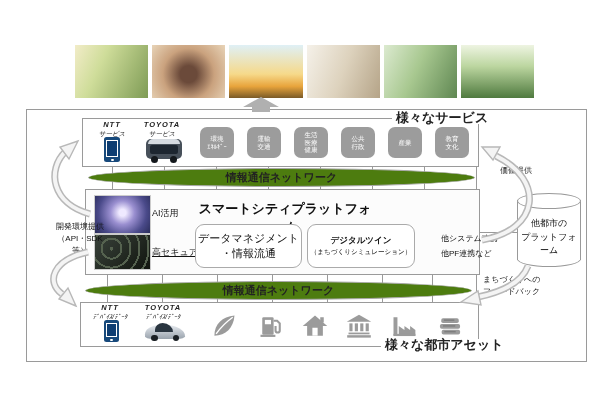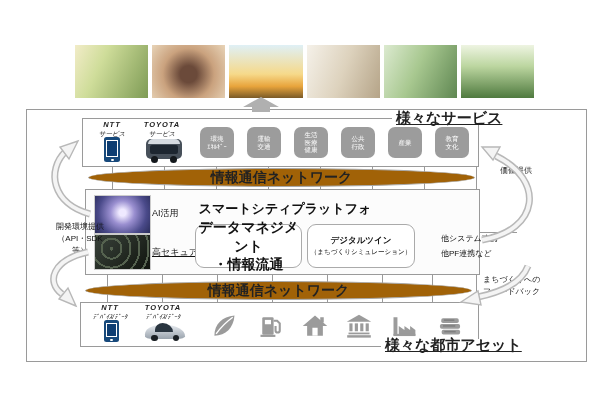--- a/index.html
+++ b/index.html
@@ -20,52 +20,52 @@
   .caption{left:178px;top:57px;width:172px;text-align:center;font-size:14.5px;font-weight:bold;
            color:#fff;letter-spacing:.5px;
            text-shadow:1px 1px 0 #bf6a2a,-1px 1px 0 #bf6a2a,1px -1px 0 #bf6a2a,-1px -1px 0 #bf6a2a,0 0 4px #a85a1e;}
 
   
   .outer{left:26px;top:109px;width:559px;height:251px;border:1.3px solid #9a9a9a;background:#fff;}
 
   
   .box{border:1px solid #9a9a9a;background:#fff;}
   .services-box{left:82px;top:118px;width:395px;height:47px;}
-  .on-border-label{background:#fff;padding:0 4px;font-size:15px;font-weight:bold;color:#222;line-height:12px;text-decoration:underline;}
+  .on-border-label{background:#fff;padding:0 4px;font-size:13px;font-weight:bold;color:#222;line-height:12px;}
   .svc-label{left:392px;top:112px;}
   .asset-label{left:381px;top:339px;}
 
   .duo{width:48px;text-align:center;line-height:1.15;font-style:italic;}
   .duo .nm{font-size:7.5px;font-weight:bold;letter-spacing:1px;color:#222;}
   .duo .rl{font-size:6.5px;color:#222;}
 
   .tile{top:127px;width:34px;height:31px;border-radius:7px;background:#9c9c9c;color:#fff;
         display:flex;align-items:center;justify-content:center;text-align:center;
         font-size:6.5px;line-height:1.2;white-space:pre-line;}
 
   
-  .band{width:385px;height:17px;background:#a16207;border:1px solid #a8a8a8;border-radius:50%;
-        text-align:center;font-size:14px;font-weight:bold;color:#222;line-height:17px;}
+  .band{width:385px;height:17px;background:#4d7c0f;border:1px solid #a8a8a8;border-radius:50%;
+        text-align:center;font-size:11px;font-weight:bold;color:#222;line-height:17px;}
   .band1{left:88px;top:168px;}
   .band2{left:85px;top:281px;}
   .vline{width:1px;background:#9a9a9a;}
 
   
   .platform{left:85px;top:189px;width:393px;height:84px;background:#fcfcfc;border:1px solid #9a9a9a;}
   .img{border:1px solid #ccc;}
   .ai-img{left:94px;top:195px;width:55px;height:37px;
           background:radial-gradient(circle at 50% 45%,#efe9ff 0 10%,#9a8fd0 35%,#4a4a8a 70%,#2a2d5a 100%);}
   .sec-img{left:94px;top:234px;width:55px;height:34px;
            background:repeating-radial-gradient(circle at 30% 40%,#55624f 0 2px,transparent 2px 9px),
                       linear-gradient(135deg,#39423a 0%,#11150f 100%);}
   .feat{font-size:9px;color:#111;}
   .pf-title{left:196px;top:200px;width:178px;text-align:center;font-size:13px;font-weight:bold;color:#111;}
   .module{top:224px;height:42px;border:1px solid #aaa;border-radius:9px;background:#fff;
           display:flex;flex-direction:column;align-items:center;justify-content:center;text-align:center;color:#111;}
-  .mod1{left:195px;width:105px;font-size:14px;font-weight:bold;line-height:1.35;}
+  .mod1{left:195px;width:105px;font-size:11px;font-weight:normal;line-height:1.35;}
   .mod2{left:307px;width:106px;}
   .mod2 .m-main{font-size:8.5px;font-weight:bold;}
   .mod2 .m-sub{font-size:6.6px;margin-top:1px;}
   .side-note{left:416px;top:231px;width:60px;font-size:8px;line-height:1.9;color:#111;margin-left:25px;}
 
   
   .assets-box{left:80px;top:302px;width:397px;height:43px;}
   .asset-icon{top:312px;width:28px;height:28px;}
   .asset-icon svg{width:28px;height:28px;display:block;}
 
@@ -263,20 +263,27 @@
     <svg viewBox="0 0 32 32">
         <rect x="6" y="7" width="20" height="5.6" rx="2" fill="#9b9b9b"></rect>
         <rect x="4.5" y="13.6" width="23" height="5.6" rx="2" fill="#9b9b9b"></rect>
         <rect x="6.5" y="20.2" width="21" height="5.6" rx="2" fill="#9b9b9b"></rect>
         <rect x="9" y="8.5" width="12" height="1.6" fill="#7d7d7d"></rect>
         <rect x="8" y="15.1" width="14" height="1.6" fill="#7d7d7d"></rect>
         <rect x="9.5" y="21.7" width="13" height="1.6" fill="#7d7d7d"></rect>
       </svg>
   </div>
 
+  <div class="abs cyl">
+    <div class="cyl-bot"></div>
+    <div class="cyl-body"></div>
+    <div class="cyl-top"></div>
+    <div class="cyl-text pre">他都市の
+プラットフォーム</div>
+  </div>
 
   <div class="abs sm pre dev-env">開発環境提供
 （API・SDK等）</div>
   <div class="abs sm value-lb">価値提供</div>
   <div class="abs sm pre fb-lb">まちづくりへの
 フィードバック</div>
 
   <svg class="abs arrow-layer" viewBox="0 0 610 407">
 
     <polygon points="261,97 279,107 270,107 270,112 252,112 252,107 243,107" fill="#b0b0b0"></polygon>

